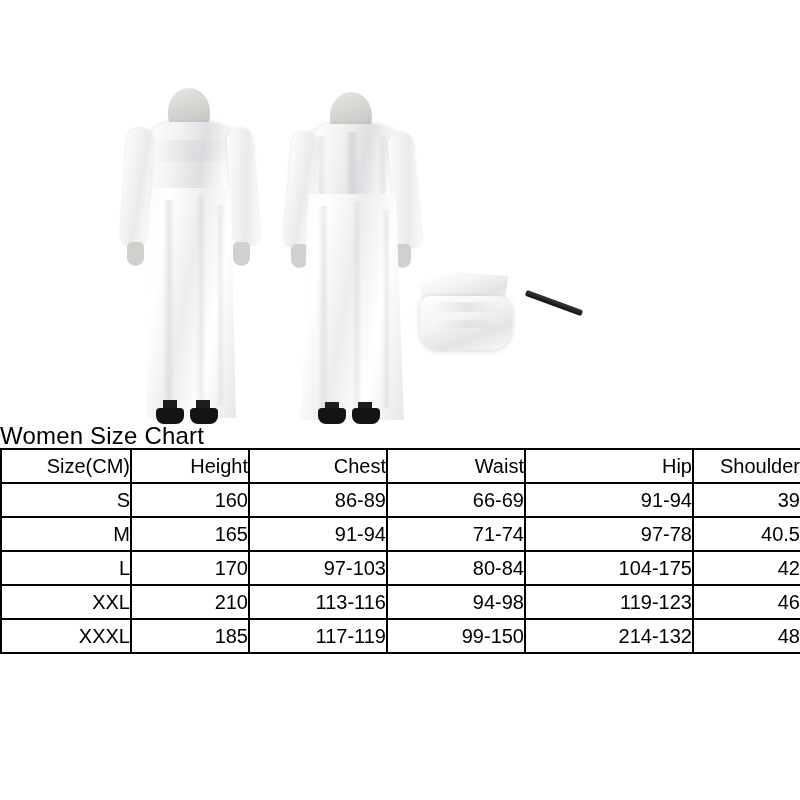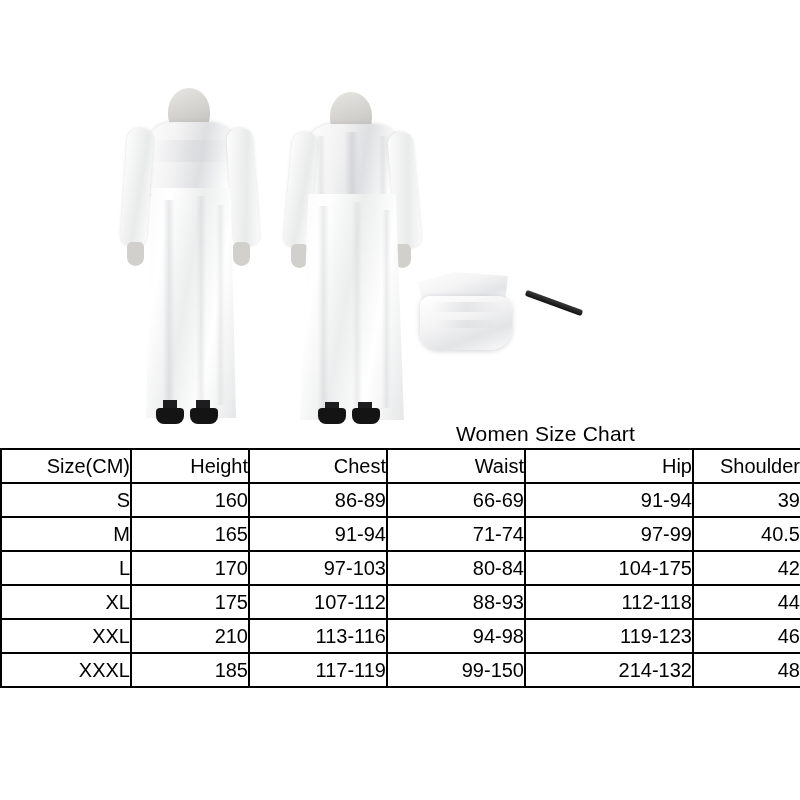--- a/index.html
+++ b/index.html
@@ -93,22 +93,22 @@
     border-radius: 2px;
     transform: rotate(20deg);
   }
 
   
   #chart-title {
     position: absolute;
     left: 0;
     top: 422px;
     width: 635px;
-    text-align: right;
-    font-size: 21px;
+    text-align: left;
+    font-size: 24px;
     letter-spacing: .2px;
   }
   #size-table {
     position: absolute;
     left: 0;
     top: 448px;
     width: 800px;
     border-collapse: collapse;
     table-layout: fixed;
   }
@@ -227,40 +227,32 @@
       <td>86-89</td>
       <td>66-69</td>
       <td>91-94</td>
       <td>39</td>
     </tr>
     <tr>
       <td>M</td>
       <td>165</td>
       <td>91-94</td>
       <td>71-74</td>
-      <td>97-99</td>
+      <td>97-78</td>
       <td>40.5</td>
     </tr>
     <tr>
       <td>L</td>
       <td>170</td>
       <td>97-103</td>
       <td>80-84</td>
       <td>104-175</td>
       <td>42</td>
     </tr>
     <tr>
-      <td>XL</td>
-      <td>175</td>
-      <td>107-112</td>
-      <td>88-93</td>
-      <td>112-118</td>
-      <td>44</td>
-    </tr>
-    <tr>
       <td>XXL</td>
       <td>210</td>
       <td>113-116</td>
       <td>94-98</td>
       <td>119-123</td>
       <td>46</td>
     </tr>
     <tr>
       <td>XXXL</td>
       <td>185</td>

